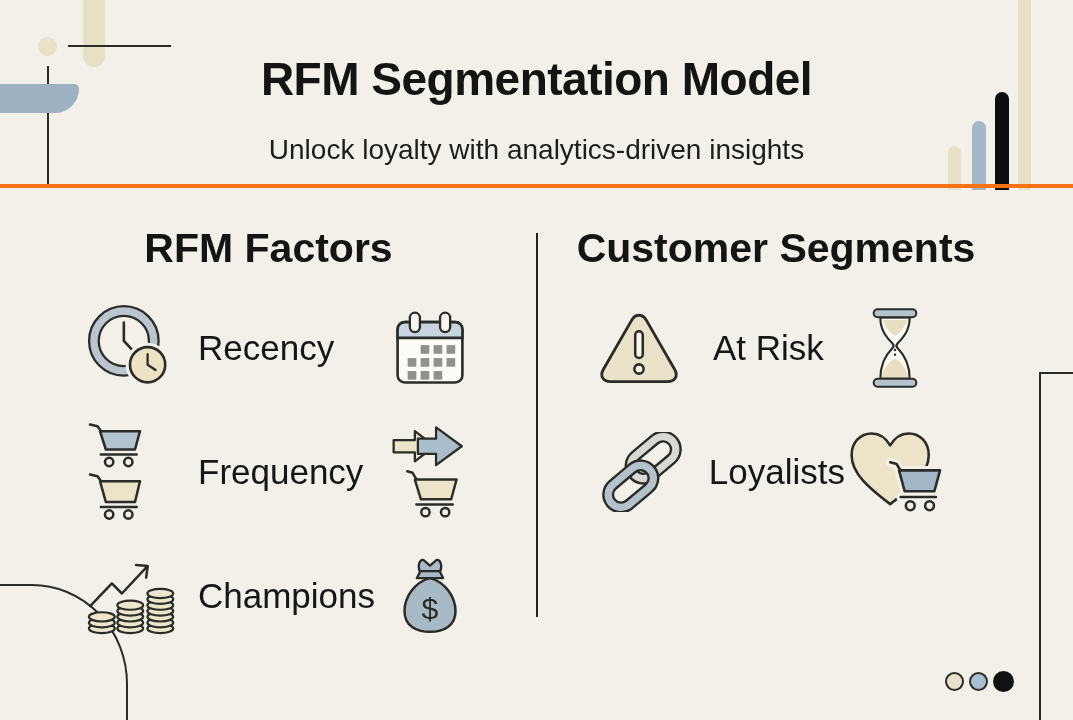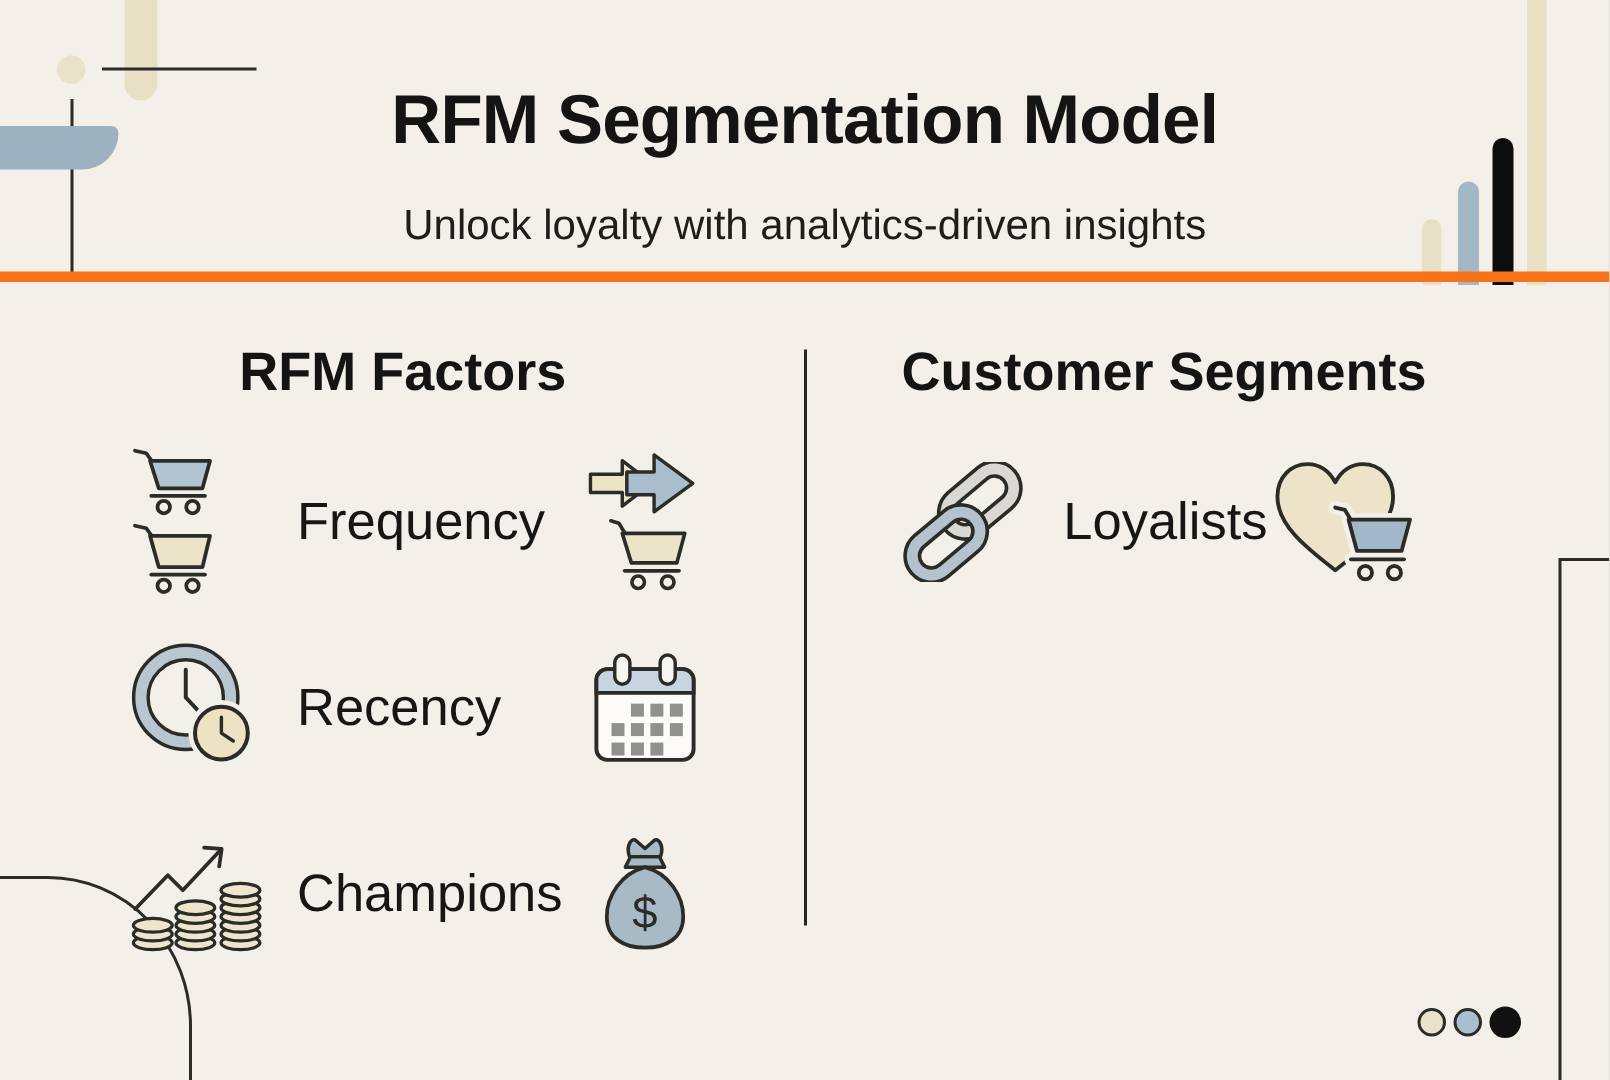--- a/index.html
+++ b/index.html
@@ -5,21 +5,21 @@
   * { margin:0; padding:0; box-sizing:border-box; }
   html,body { background:#d8d6d0; }
   .canvas {
     position:relative; width:1073px; height:720px; margin:0 auto;
     background:#f2f0e9; overflow:hidden;
     font-family:"Liberation Sans", sans-serif; color:#161614;
   }
 
   
   .header { position:absolute; top:0; left:0; width:100%; height:188px;
-            border-bottom:7px solid #f97316; text-align:center; }
+            border-bottom:4px solid #f97316; text-align:center; }
   .title { margin-top:52px; font-size:46px; font-weight:700; letter-spacing:-0.5px; color:#141412; }
   .subtitle { margin-top:28px; font-size:28px; font-weight:400; color:#1d1d1a; }
 
   
   .decor { position:absolute; }
   .tl-bar   { left:83px; top:0; width:22px; height:67px; background:#e7e0c5; border-radius:0 0 11px 11px; }
   .tl-dot   { left:38px; top:37px; width:19px; height:19px; border-radius:50%; background:#e9e2c9; }
   .tl-hline { left:68px; top:45px; width:103px; height:2px; background:#2b2b27; }
   .tl-vline { left:47px; top:66px; width:2px; height:122px; background:#2b2b27; }
   .tl-blue  { left:0; top:84px; width:79px; height:29px; background:#9db1c0; border-radius:0 6px 30px 0; }
@@ -31,21 +31,21 @@
   .bl-corner { left:0; top:560px; }
   .br-corner { left:1030px; top:365px; }
 
   
   .columns { position:absolute; top:190px; left:0; width:1073px; height:530px; display:flex; }
   .col { height:100%; }
   .col-factors { width:537px; }
   .col-segments { width:478px; }
   .col-divider { position:absolute; left:536px; top:43px; width:2px; height:384px; background:#232320; }
 
-  .col-heading { margin-top:38px; text-align:center; font-size:36px; font-weight:700;
+  .col-heading { margin-top:38px; text-align:center; font-size:41px; font-weight:700;
                  line-height:40px; color:#141412; }
   .rows { margin-top:18px; }
   .row { height:124px; display:flex; align-items:center; }
   .col-factors .row { padding-left:86px; padding-right:64px; }
   .col-segments .row { padding-left:60px; padding-right:70px; }
   .icon-cell { display:flex; align-items:center; justify-content:center; }
   .col-factors .icon-left  { width:100px; justify-content:flex-start; }
   .col-factors .icon-right { width:86px; }
   .col-segments .icon-left  { width:104px; justify-content:flex-start; }
   .col-segments .icon-right { width:100px; }
@@ -87,57 +87,20 @@
     <div class="title">RFM Segmentation Model</div>
     <div class="subtitle">Unlock loyalty with analytics-driven insights</div>
   </div>
 
   <div class="columns">
     <div class="col-divider"></div>
 
     <div class="col col-factors">
       <div class="col-heading">RFM Factors</div>
       <div class="rows">
-
-        <div class="row">
-          <span class="icon-cell icon-left">
-            <svg width="68" height="100" viewBox="0 0 80 120">
-              <g stroke="#2b2b27" stroke-width="3" stroke-linejoin="round" stroke-linecap="round">
-                <path d="M4 3 L13 5 L18 12" fill="none"></path>
-                <path d="M16 11 H64 L58 33 H23 Z" fill="#b3c4d1"></path>
-                <path d="M17 39 H60" fill="none"></path>
-                <circle cx="27" cy="48" r="5" fill="#f2f0e9"></circle>
-                <circle cx="50" cy="48" r="5" fill="#f2f0e9"></circle>
-              </g>
-              <g transform="translate(0,60)" stroke="#2b2b27" stroke-width="3" stroke-linejoin="round" stroke-linecap="round">
-                <path d="M4 3 L13 5 L18 12" fill="none"></path>
-                <path d="M16 11 H64 L58 36 H23 Z" fill="#ece4c9"></path>
-                <path d="M17 42 H60" fill="none"></path>
-                <circle cx="27" cy="51" r="5" fill="#f2f0e9"></circle>
-                <circle cx="50" cy="51" r="5" fill="#f2f0e9"></circle>
-              </g>
-            </svg>
-          </span>
-          <span class="row-label">Frequency</span>
-          <span class="icon-cell icon-right">
-            <svg width="76" height="100" viewBox="0 0 100 132">
-              <g stroke="#2b2b27" stroke-width="3" stroke-linejoin="round">
-                <path d="M2 24 H30 V12 L56 32 L30 52 V40 H2 Z" fill="#ece4c9"></path>
-                <path d="M34 22 H58 V7 L92 32 L58 57 V42 H34 Z" fill="#a9bdcc"></path>
-              </g>
-              <g transform="translate(16,64)" stroke="#2b2b27" stroke-width="3.2" stroke-linejoin="round" stroke-linecap="round">
-                <path d="M4 1 L11 3 L17 13" fill="none"></path>
-                <path d="M14 12 H69 L62 38 H22 Z" fill="#ece4c9"></path>
-                <path d="M16 45 H64" fill="none"></path>
-                <circle cx="28" cy="55" r="5.5" fill="#f2f0e9"></circle>
-                <circle cx="54" cy="55" r="5.5" fill="#f2f0e9"></circle>
-              </g>
-            </svg>
-          </span>
-        </div>
 
         <div class="row">
           <span class="icon-cell icon-left">
             <svg width="88" height="88" viewBox="0 0 100 100">
               <circle cx="43" cy="42" r="34" fill="#f2f0e9" stroke="#b9c6d0" stroke-width="11"></circle>
               <circle cx="43" cy="42" r="39.5" fill="none" stroke="#2b2b27" stroke-width="2.6"></circle>
               <circle cx="43" cy="42" r="28.5" fill="none" stroke="#2b2b27" stroke-width="2.6"></circle>
               <path d="M43 21 V42 L57 57" fill="none" stroke="#2b2b27" stroke-width="3" stroke-linecap="round" stroke-linejoin="round"></path>
               <circle cx="70" cy="69" r="25" fill="#f2f0e9"></circle>
               <circle cx="70" cy="69" r="20" fill="#eee2c5" stroke="#2b2b27" stroke-width="3"></circle>
@@ -162,20 +125,57 @@
                 <rect x="19" y="86" width="12" height="12"></rect>
                   <rect x="37" y="86" width="12" height="12"></rect>
                   <rect x="55" y="86" width="12" height="12"></rect>
               </g>
             </svg>
           </span>
         </div>
 
         <div class="row">
           <span class="icon-cell icon-left">
+            <svg width="68" height="100" viewBox="0 0 80 120">
+              <g stroke="#2b2b27" stroke-width="3" stroke-linejoin="round" stroke-linecap="round">
+                <path d="M4 3 L13 5 L18 12" fill="none"></path>
+                <path d="M16 11 H64 L58 33 H23 Z" fill="#b3c4d1"></path>
+                <path d="M17 39 H60" fill="none"></path>
+                <circle cx="27" cy="48" r="5" fill="#f2f0e9"></circle>
+                <circle cx="50" cy="48" r="5" fill="#f2f0e9"></circle>
+              </g>
+              <g transform="translate(0,60)" stroke="#2b2b27" stroke-width="3" stroke-linejoin="round" stroke-linecap="round">
+                <path d="M4 3 L13 5 L18 12" fill="none"></path>
+                <path d="M16 11 H64 L58 36 H23 Z" fill="#ece4c9"></path>
+                <path d="M17 42 H60" fill="none"></path>
+                <circle cx="27" cy="51" r="5" fill="#f2f0e9"></circle>
+                <circle cx="50" cy="51" r="5" fill="#f2f0e9"></circle>
+              </g>
+            </svg>
+          </span>
+          <span class="row-label">Frequency</span>
+          <span class="icon-cell icon-right">
+            <svg width="76" height="100" viewBox="0 0 100 132">
+              <g stroke="#2b2b27" stroke-width="3" stroke-linejoin="round">
+                <path d="M2 24 H30 V12 L56 32 L30 52 V40 H2 Z" fill="#ece4c9"></path>
+                <path d="M34 22 H58 V7 L92 32 L58 57 V42 H34 Z" fill="#a9bdcc"></path>
+              </g>
+              <g transform="translate(16,64)" stroke="#2b2b27" stroke-width="3.2" stroke-linejoin="round" stroke-linecap="round">
+                <path d="M4 1 L11 3 L17 13" fill="none"></path>
+                <path d="M14 12 H69 L62 38 H22 Z" fill="#ece4c9"></path>
+                <path d="M16 45 H64" fill="none"></path>
+                <circle cx="28" cy="55" r="5.5" fill="#f2f0e9"></circle>
+                <circle cx="54" cy="55" r="5.5" fill="#f2f0e9"></circle>
+              </g>
+            </svg>
+          </span>
+        </div>
+
+        <div class="row">
+          <span class="icon-cell icon-left">
             <svg width="96" height="86" viewBox="0 0 115 100">
               <g fill="none" stroke="#2b2b27" stroke-width="3" stroke-linecap="round" stroke-linejoin="round">
                 <path d="M5 62 L31 35 L43 47 L72 16"></path>
                 <path d="M60 13 L74 14 L72 28"></path>
               </g>
               <g fill="#ede6cd" stroke="#2b2b27" stroke-width="2.6">
                 <ellipse cx="19" cy="89" rx="15.5" ry="5.5"></ellipse>
                   <ellipse cx="19" cy="82" rx="15.5" ry="5.5"></ellipse>
                   <ellipse cx="19" cy="75" rx="15.5" ry="5.5"></ellipse>
                 <ellipse cx="53" cy="89" rx="15.5" ry="5.5"></ellipse>
@@ -205,20 +205,41 @@
         </div>
 
       </div>
     </div>
 
     <div class="col col-segments">
       <div class="col-heading">Customer Segments</div>
       <div class="rows">
 
 
+        <div class="row">
+          <span class="icon-cell icon-left">
+            <svg width="84" height="78" viewBox="0 0 100 92">
+              <path d="M50 7 C53.5 7 56.5 9 58.5 12.5 L92.5 71.5 C94.5 75 95 79 93 82 C91 85 87.5 86 84 86 L16 86 C12.5 86 9 85 7 82 C5 79 5.5 75 7.5 71.5 L41.5 12.5 C43.5 9 46.5 7 50 7 Z" fill="#eae2c8" stroke="#2b2b27" stroke-width="3.4"></path>
+              <rect x="45.5" y="26" width="9" height="32" rx="4.5" fill="#f7f5ef" stroke="#2b2b27" stroke-width="3"></rect>
+              <circle cx="50" cy="71" r="5.5" fill="#f7f5ef" stroke="#2b2b27" stroke-width="3"></circle>
+            </svg>
+          </span>
+          <span class="row-label">At Risk</span>
+          <span class="icon-cell icon-right">
+            <svg width="60" height="84" viewBox="0 0 90 126">
+              <path d="M23 17 H67 C67 38 56 49 49 56 C46.5 58.5 46.5 61 49 63.5 C56 70.5 67 84 67 109 H23 C23 84 34 70.5 41 63.5 C43.5 61 43.5 58.5 41 56 C34 49 23 38 23 17 Z" fill="#faf9f4" stroke="#2b2b27" stroke-width="3.2" stroke-linejoin="round"></path>
+              <path d="M27 21 H63 C60 32 52 40 47 44 C45.5 45 44.5 45 43 44 C38 40 30 32 27 21 Z" fill="#e8dfc3"></path>
+              <path d="M25 107 H65 C62 92 53 82 45 79 C37 82 28 92 25 107 Z" fill="#e8dfc3"></path>
+              <circle cx="45" cy="66" r="1.8" fill="#2b2b27"></circle>
+              <circle cx="45" cy="73" r="1.8" fill="#2b2b27"></circle>
+              <rect x="13" y="5" width="64" height="12" rx="6" fill="#b6c3cd" stroke="#2b2b27" stroke-width="3"></rect>
+              <rect x="13" y="109" width="64" height="12" rx="6" fill="#b6c3cd" stroke="#2b2b27" stroke-width="3"></rect>
+            </svg>
+          </span>
+        </div>
 
         <div class="row">
           <span class="icon-cell icon-left">
             <svg width="90" height="80" viewBox="0 0 112 100">
               <g transform="rotate(-40 70 32)">
                 <rect x="38" y="16" width="64" height="32" rx="16" fill="none" stroke="#2b2b27" stroke-width="15"></rect>
                 <rect x="38" y="16" width="64" height="32" rx="16" fill="none" stroke="#d9d8d2" stroke-width="9"></rect>
               </g>
               <g transform="rotate(-40 42 68)">
                 <rect x="10" y="52" width="64" height="32" rx="16" fill="none" stroke="#2b2b27" stroke-width="15"></rect>

